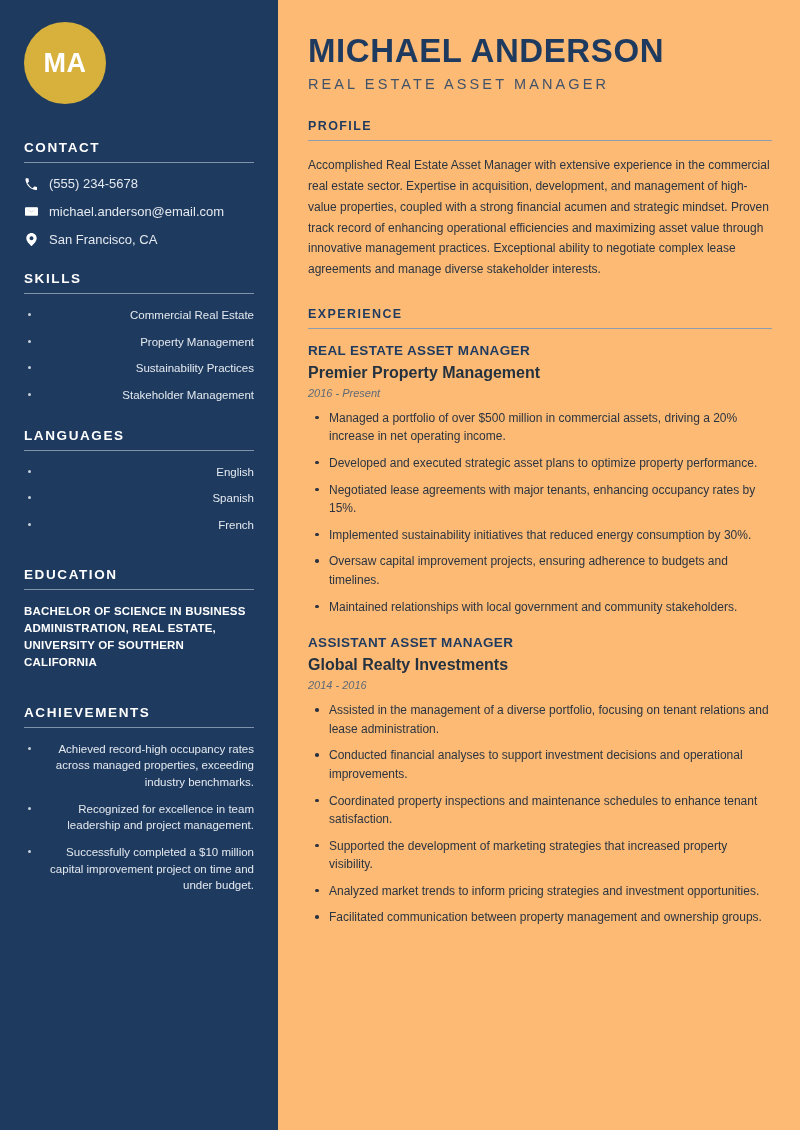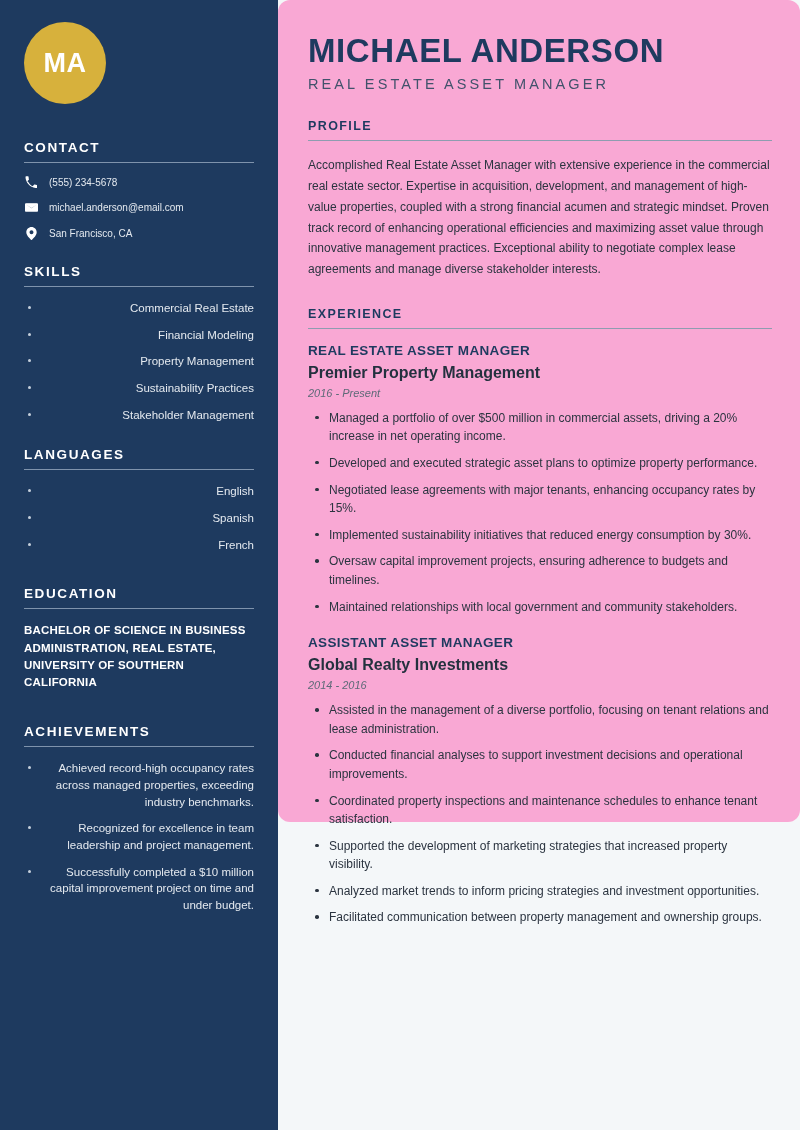--- a/index.html
+++ b/index.html
@@ -60,21 +60,21 @@
     height: 1px;
     background: #7f93ac;
     margin-bottom: 13px;
   }
 
   .contact-row {
     display: flex;
     align-items: center;
     gap: 11px;
     margin-bottom: 13px;
-    font-size: 10px;
+    font-size: 13px;
     color: #e4e9ef;
   }
 
   .contact-icon {
     width: 14px;
     min-width: 14px;
     display: flex;
     align-items: center;
     justify-content: center;
     fill: #ffffff;
@@ -109,24 +109,23 @@
     line-height: 1.5;
     color: #ffffff;
     letter-spacing: 0.2px;
   }
 
   .section-gap-lg { margin-bottom: 33px; }
 
   
   .main {
     flex: 1;
-    height: 822px;
-    background: #f9a8d4;
+    height: 1130px;
+    background: #fdba74;
     padding: 33px 28px 0 30px;
-    border-radius: 12px;
   }
 
   .name {
     font-size: 33px;
     font-weight: bold;
     color: #1e3a5f;
     letter-spacing: 0.6px;
     line-height: 1.1;
   }
 
@@ -245,21 +244,20 @@
       </span>
       <span>San Francisco, CA</span>
     </div>
   </section>
 
   <section class="side-section">
     <div class="side-heading">SKILLS</div>
     <div class="side-rule"></div>
     <ul class="bullet-list">
       <li class="bullet-item">Commercial Real Estate</li>
-      <li class="bullet-item">Financial Modeling</li>
       <li class="bullet-item">Property Management</li>
       <li class="bullet-item">Sustainability Practices</li>
       <li class="bullet-item">Stakeholder Management</li>
     </ul>
   </section>
 
   <section class="side-section section-gap-lg">
     <div class="side-heading">LANGUAGES</div>
     <div class="side-rule"></div>
     <ul class="bullet-list">

